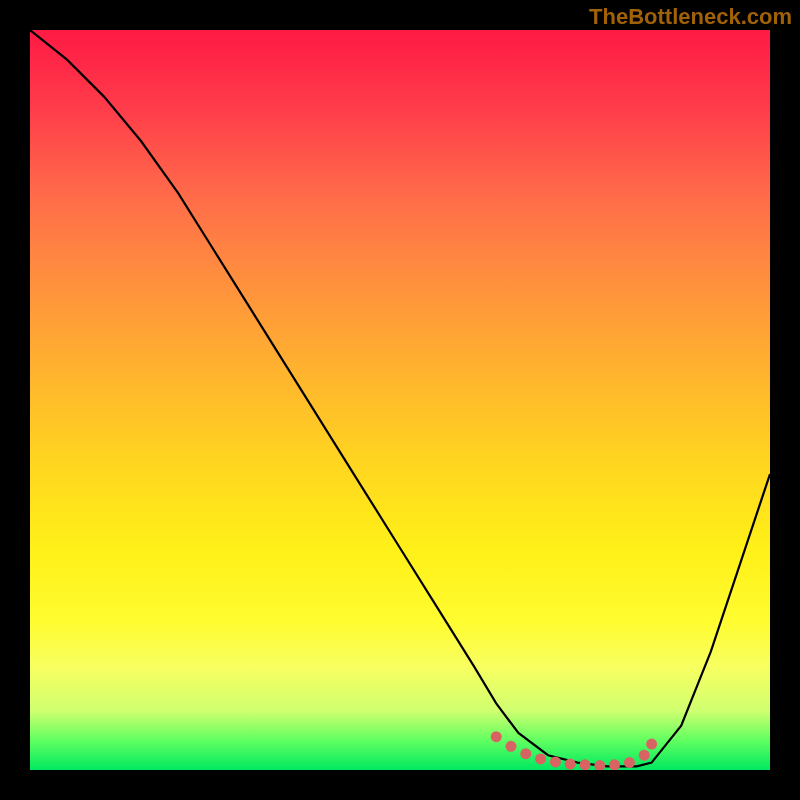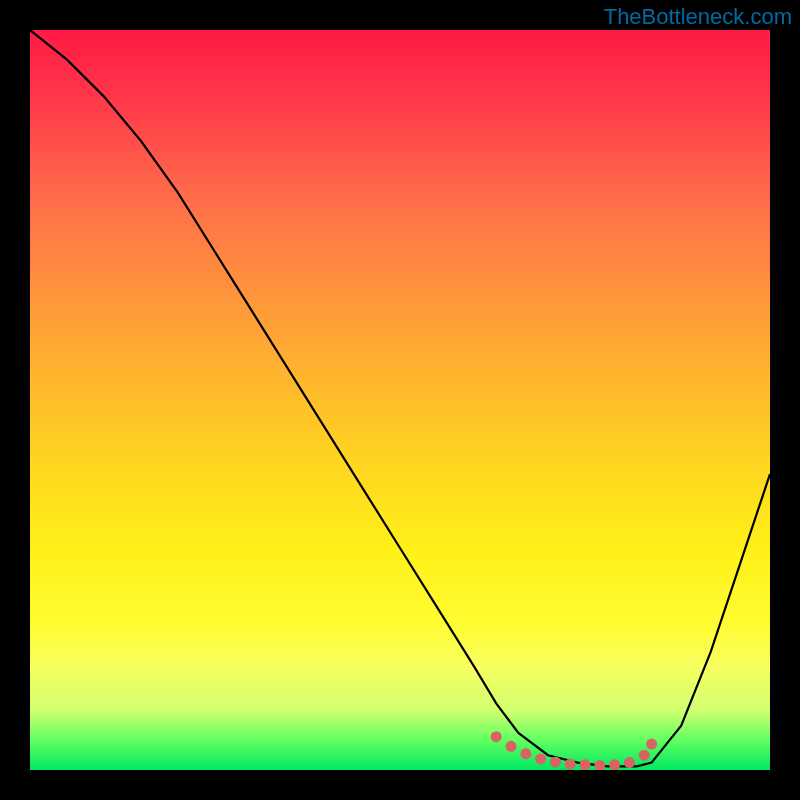--- a/index.html
+++ b/index.html
@@ -8,23 +8,23 @@
     height: 800px;
     background: #000;
     font-family: Arial, sans-serif;
     position: relative;
     overflow: hidden;
   }
   .watermark {
     position: absolute;
     top: 4px;
     right: 8px;
-    color: #0369a1;
+    color: #a16207;
     font-size: 22px;
-    font-weight: 400;
+    font-weight: 700;
     z-index: 10;
   }
   .plot-area {
     position: absolute;
     left: 30px;
     top: 30px;
     width: 740px;
     height: 740px;
   }
   .gradient-bg {

